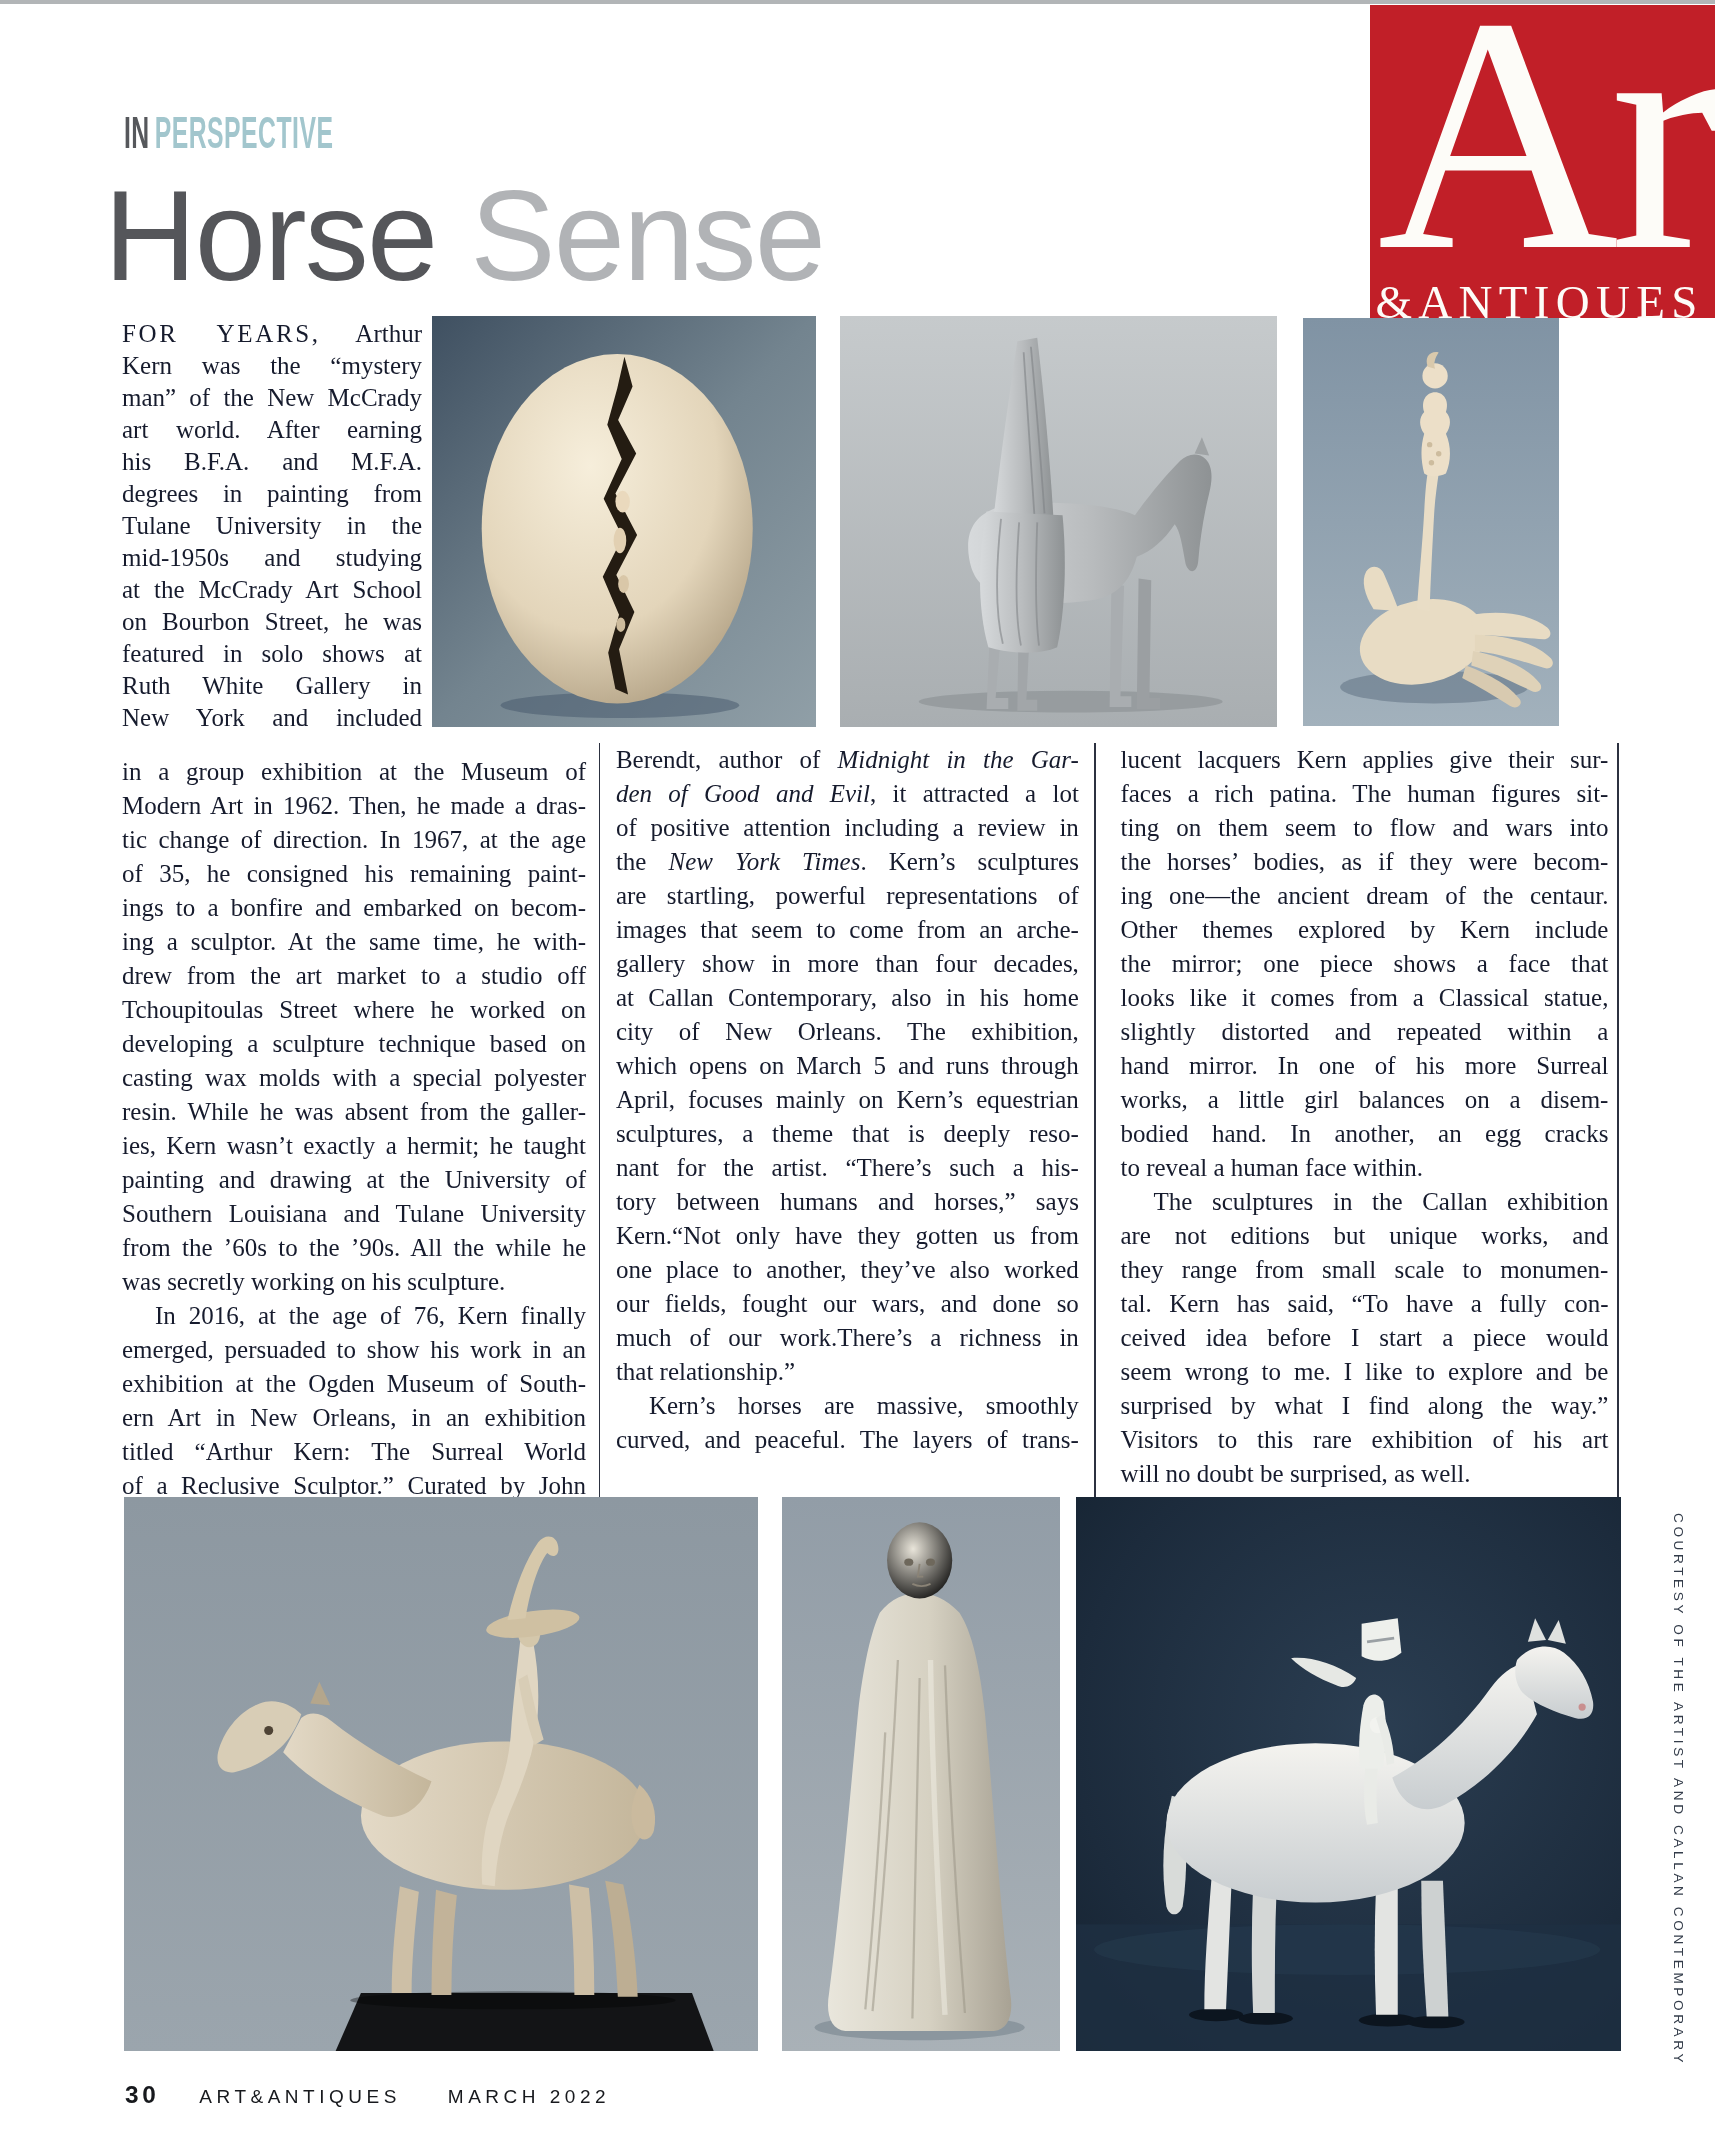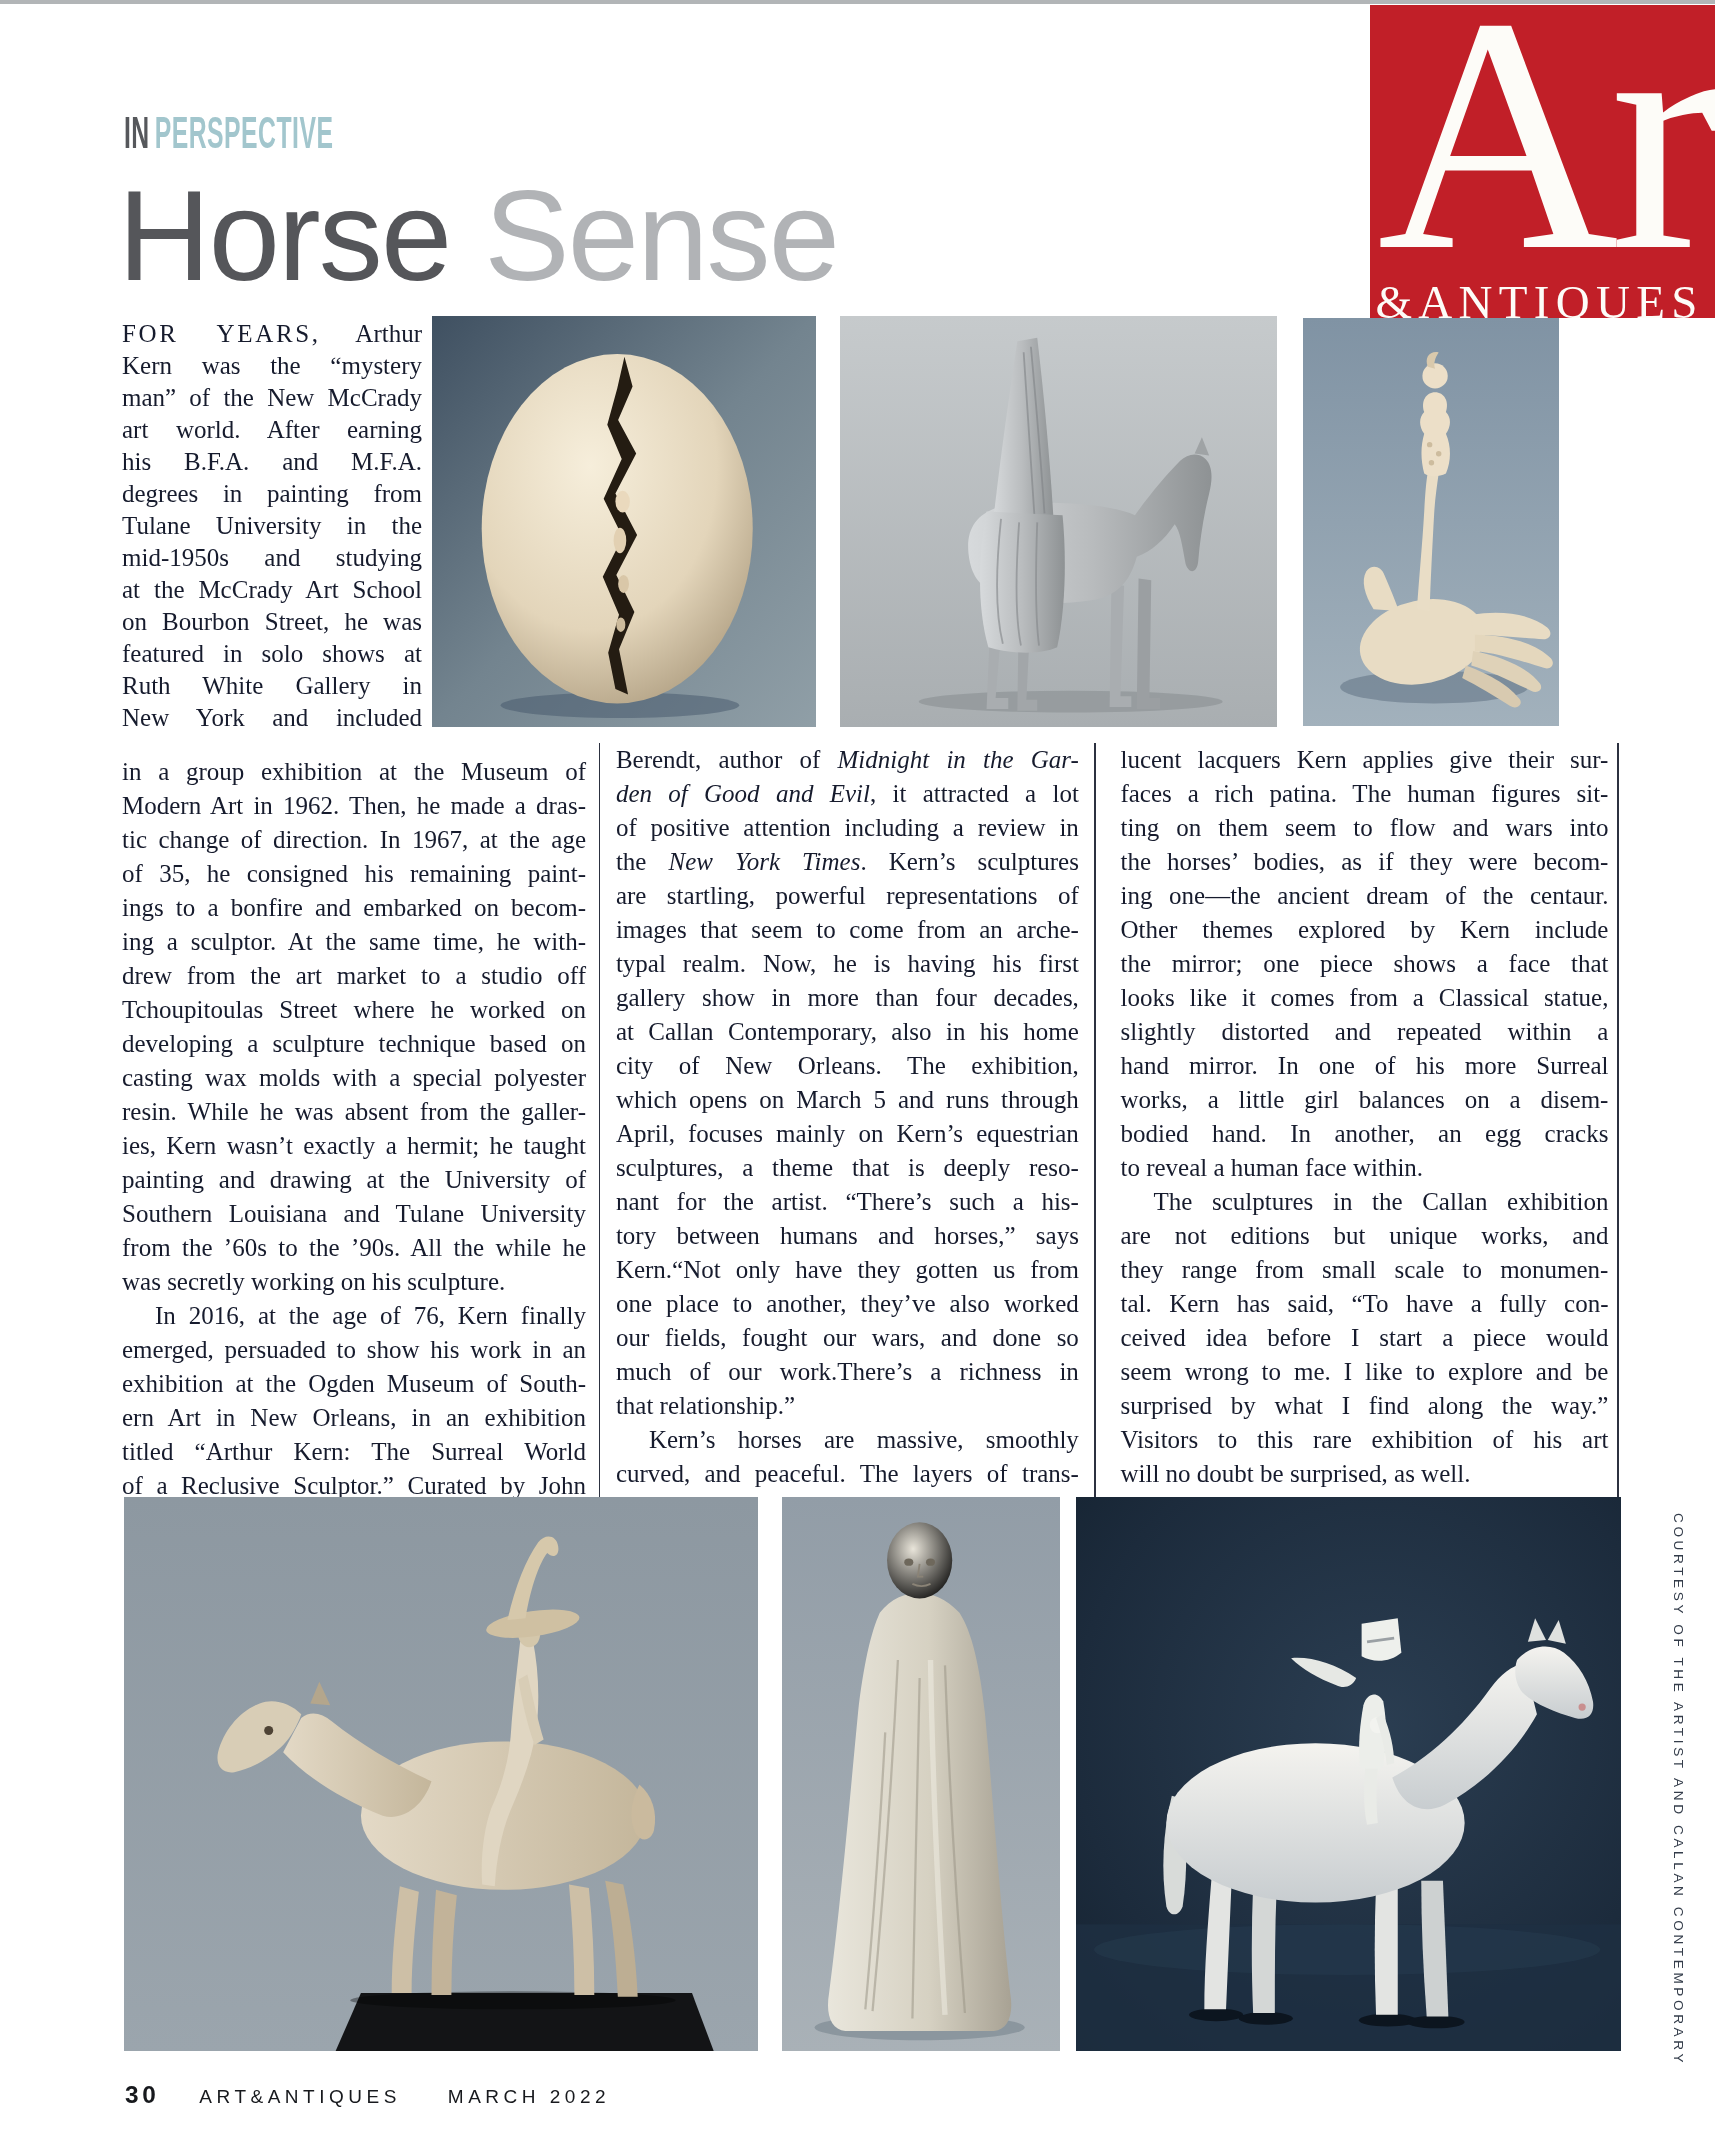--- a/index.html
+++ b/index.html
@@ -6,21 +6,21 @@
   .page{position:relative;width:1715px;height:2149px;background:#ffffff;overflow:hidden;
         font-family:"Liberation Serif", serif;color:#161b2d;}
   .topline{position:absolute;left:0;top:0;width:100%;height:3.6px;background:#b2b5b7;}
 
   
   .section-label{position:absolute;left:124px;top:107px;font-family:"Liberation Sans",sans-serif;
         font-size:45px;font-weight:700;letter-spacing:0.9px;white-space:nowrap;
         transform:scaleX(0.55);transform-origin:0 0;}
   .section-label .dark{color:#56585c;}
   .section-label .light{color:#a2c6cd;margin-left:9px;}
-  .headline{position:absolute;left:118px;top:172px;font-family:"Liberation Sans",sans-serif;
+  .headline{position:absolute;left:104px;top:172px;font-family:"Liberation Sans",sans-serif;
         font-size:128px;line-height:1;letter-spacing:-1.8px;white-space:nowrap;}
   .headline .dark{color:#55565a;}
   .headline .light{color:#b1b3b6;}
 
   
   .logo{position:absolute;left:1370px;top:5.4px;width:346px;height:313px;background:#c11f28;overflow:hidden;}
   .logo .art{position:absolute;left:7.2px;top:-39px;color:#fdfcf8;font-size:335px;line-height:1;
         letter-spacing:-9px;font-family:"Liberation Serif",serif;}
   .logo .amp{position:absolute;left:5.4px;top:270px;color:#fdfcf8;font-size:47px;letter-spacing:6.3px;
         font-family:"Liberation Serif",serif;white-space:nowrap;}
@@ -211,21 +211,20 @@
         <div class="line"><span>of a Reclusive Sculptor.” Curated by John</span></div>
       </div>
     <div class="vr vr1"></div>
     <div class="colB">
         <div class="line"><span>Berendt, author of </span><span class="it">Midnight in the Gar-</span></div>
         <div class="line"><span class="it">den of Good and Evil</span><span>, it attracted a lot</span></div>
         <div class="line"><span>of positive attention including a review in</span></div>
         <div class="line"><span>the </span><span class="it">New York Times</span><span>. Kern’s sculptures</span></div>
         <div class="line"><span>are startling, powerful representations of</span></div>
         <div class="line"><span>images that seem to come from an arche-</span></div>
-        <div class="line"><span>typal realm. Now, he is having his first</span></div>
         <div class="line"><span>gallery show in more than four decades,</span></div>
         <div class="line"><span>at Callan Contemporary, also in his home</span></div>
         <div class="line"><span>city of New Orleans. The exhibition,</span></div>
         <div class="line"><span>which opens on March 5 and runs through</span></div>
         <div class="line"><span>April, focuses mainly on Kern’s equestrian</span></div>
         <div class="line"><span>sculptures, a theme that is deeply reso-</span></div>
         <div class="line"><span>nant for the artist. “There’s such a his-</span></div>
         <div class="line"><span>tory between humans and horses,” says</span></div>
         <div class="line"><span>Kern.“Not only have they gotten us from</span></div>
         <div class="line"><span>one place to another, they’ve also worked</span></div>

